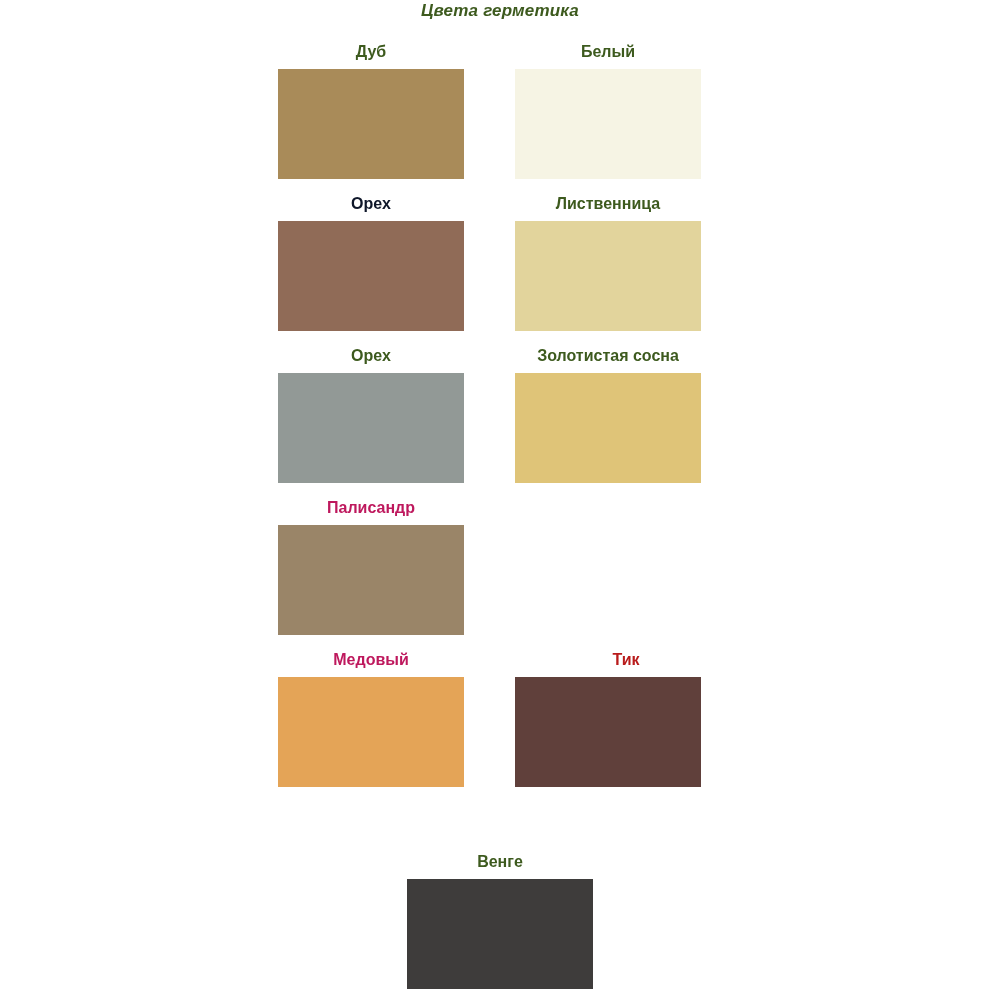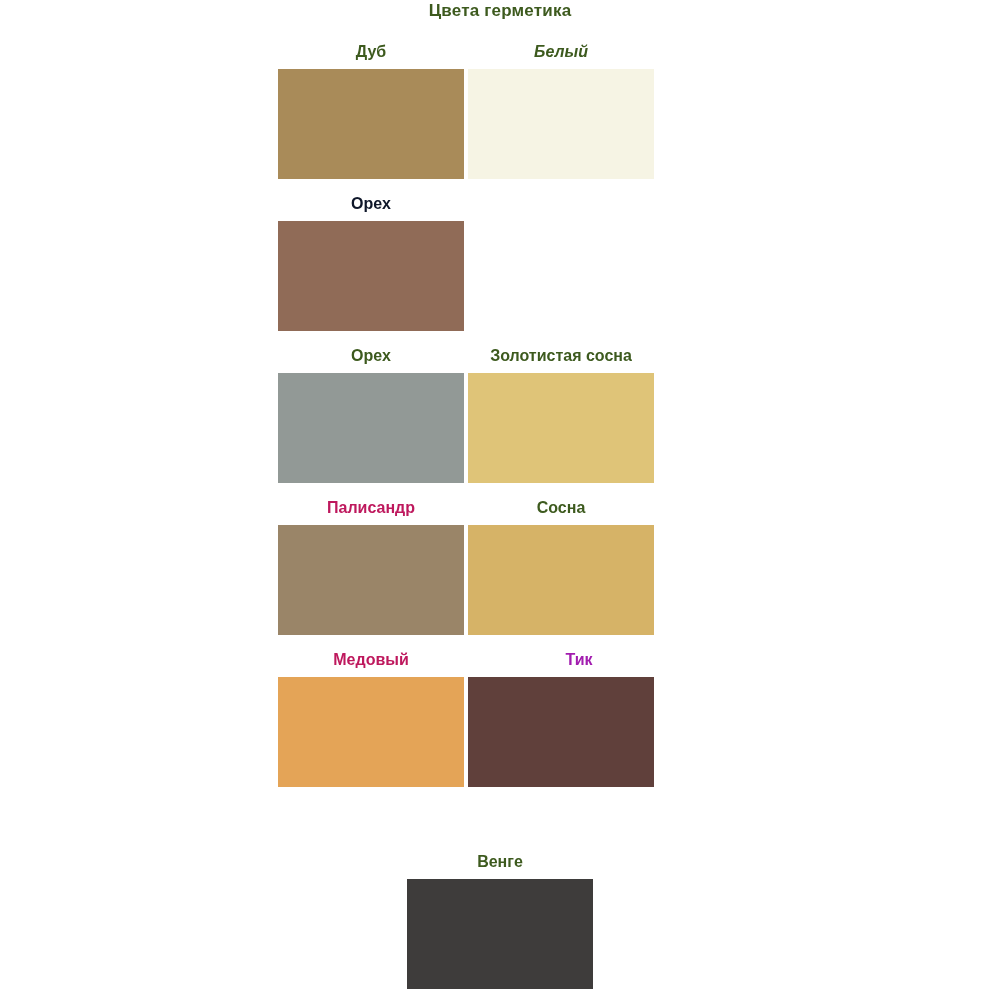--- a/index.html
+++ b/index.html
@@ -19,33 +19,34 @@
     position: absolute;
     top: 0px;
     left: 0;
     width: 1000px;
     text-align: center;
     font-size: 17px;
     font-weight: bold;
     color: #3d5a1e;
     letter-spacing: 0.2px;
     line-height: 22px;
+    font-style: italic;
   }
 
   .swatch-grid {
     position: absolute;
     top: 42px;
     left: 278px;
     width: 462px;
   }
 
   .swatch-row {
     display: flex;
     justify-content: space-between;
-    width: 376px;
+    width: 423px;
     margin-bottom: 15px;
   }
 
   .swatch-cell {
     width: 186px;
     display: flex;
     flex-direction: column;
     align-items: center;
   }
 
@@ -84,61 +85,61 @@
 <div id="chart-title" style="color: rgb(61, 90, 30);">Цвета герметика</div>
 
 <div class="swatch-grid">
 
   <div class="swatch-row">
     <div class="swatch-cell">
       <div class="swatch-label" style="color: rgb(61, 90, 30);">Дуб</div>
       <div class="swatch-chip" style="background-color: rgb(169, 139, 89);"></div>
     </div>
     <div class="swatch-cell">
-      <div class="swatch-label" style="color: rgb(61, 90, 30); font-style: italic;">Белый</div>
+      <div class="swatch-label" style="color: rgb(61, 90, 30);">Белый</div>
       <div class="swatch-chip" style="background-color: rgb(246, 244, 228);"></div>
     </div>
   </div>
 
   <div class="swatch-row">
     <div class="swatch-cell">
       <div class="swatch-label" style="color: #0f172a;">Орех</div>
       <div class="swatch-chip" style="background-color: rgb(144, 107, 87);"></div>
+    </div>
+    <div class="swatch-cell">
+      <div class="swatch-label" style="color: rgb(61, 90, 30);">Лиственница</div>
+      <div class="swatch-chip" style="background-color: rgb(226, 212, 156);"></div>
     </div>
   </div>
 
   <div class="swatch-row">
     <div class="swatch-cell">
       <div class="swatch-label" style="color: rgb(61, 90, 30);">Орех</div>
       <div class="swatch-chip" style="background-color: rgb(146, 153, 150);"></div>
     </div>
     <div class="swatch-cell">
       <div class="swatch-label" style="color: rgb(61, 90, 30);">Золотистая сосна</div>
       <div class="swatch-chip" style="background-color: rgb(223, 196, 120);"></div>
     </div>
   </div>
 
   <div class="swatch-row">
     <div class="swatch-cell">
       <div class="swatch-label" style="color: #be185d;">Палисандр</div>
       <div class="swatch-chip" style="background-color: rgb(154, 133, 104);"></div>
     </div>
-    <div class="swatch-cell">
-      <div class="swatch-label" style="color: rgb(61, 90, 30);">Сосна</div>
-      <div class="swatch-chip" style="background-color: rgb(214, 179, 103);"></div>
-    </div>
   </div>
 
   <div class="swatch-row">
     <div class="swatch-cell">
       <div class="swatch-label" style="color: #be185d;">Медовый</div>
       <div class="swatch-chip" style="background-color: rgb(228, 164, 87);"></div>
     </div>
     <div class="swatch-cell">
-      <div class="swatch-label" style="color: #a21caf; margin-left: 36px;">Тик</div>
+      <div class="swatch-label" style="color: #b91c1c; margin-left: 36px;">Тик</div>
       <div class="swatch-chip" style="background-color: rgb(96, 64, 59);"></div>
     </div>
   </div>
 
 </div>
 
 <div class="final-row">
   <div class="swatch-cell">
     <div class="swatch-label" style="color: rgb(61, 90, 30);">Венге</div>
     <div class="swatch-chip" style="background-color: rgb(62, 60, 59);"></div>

